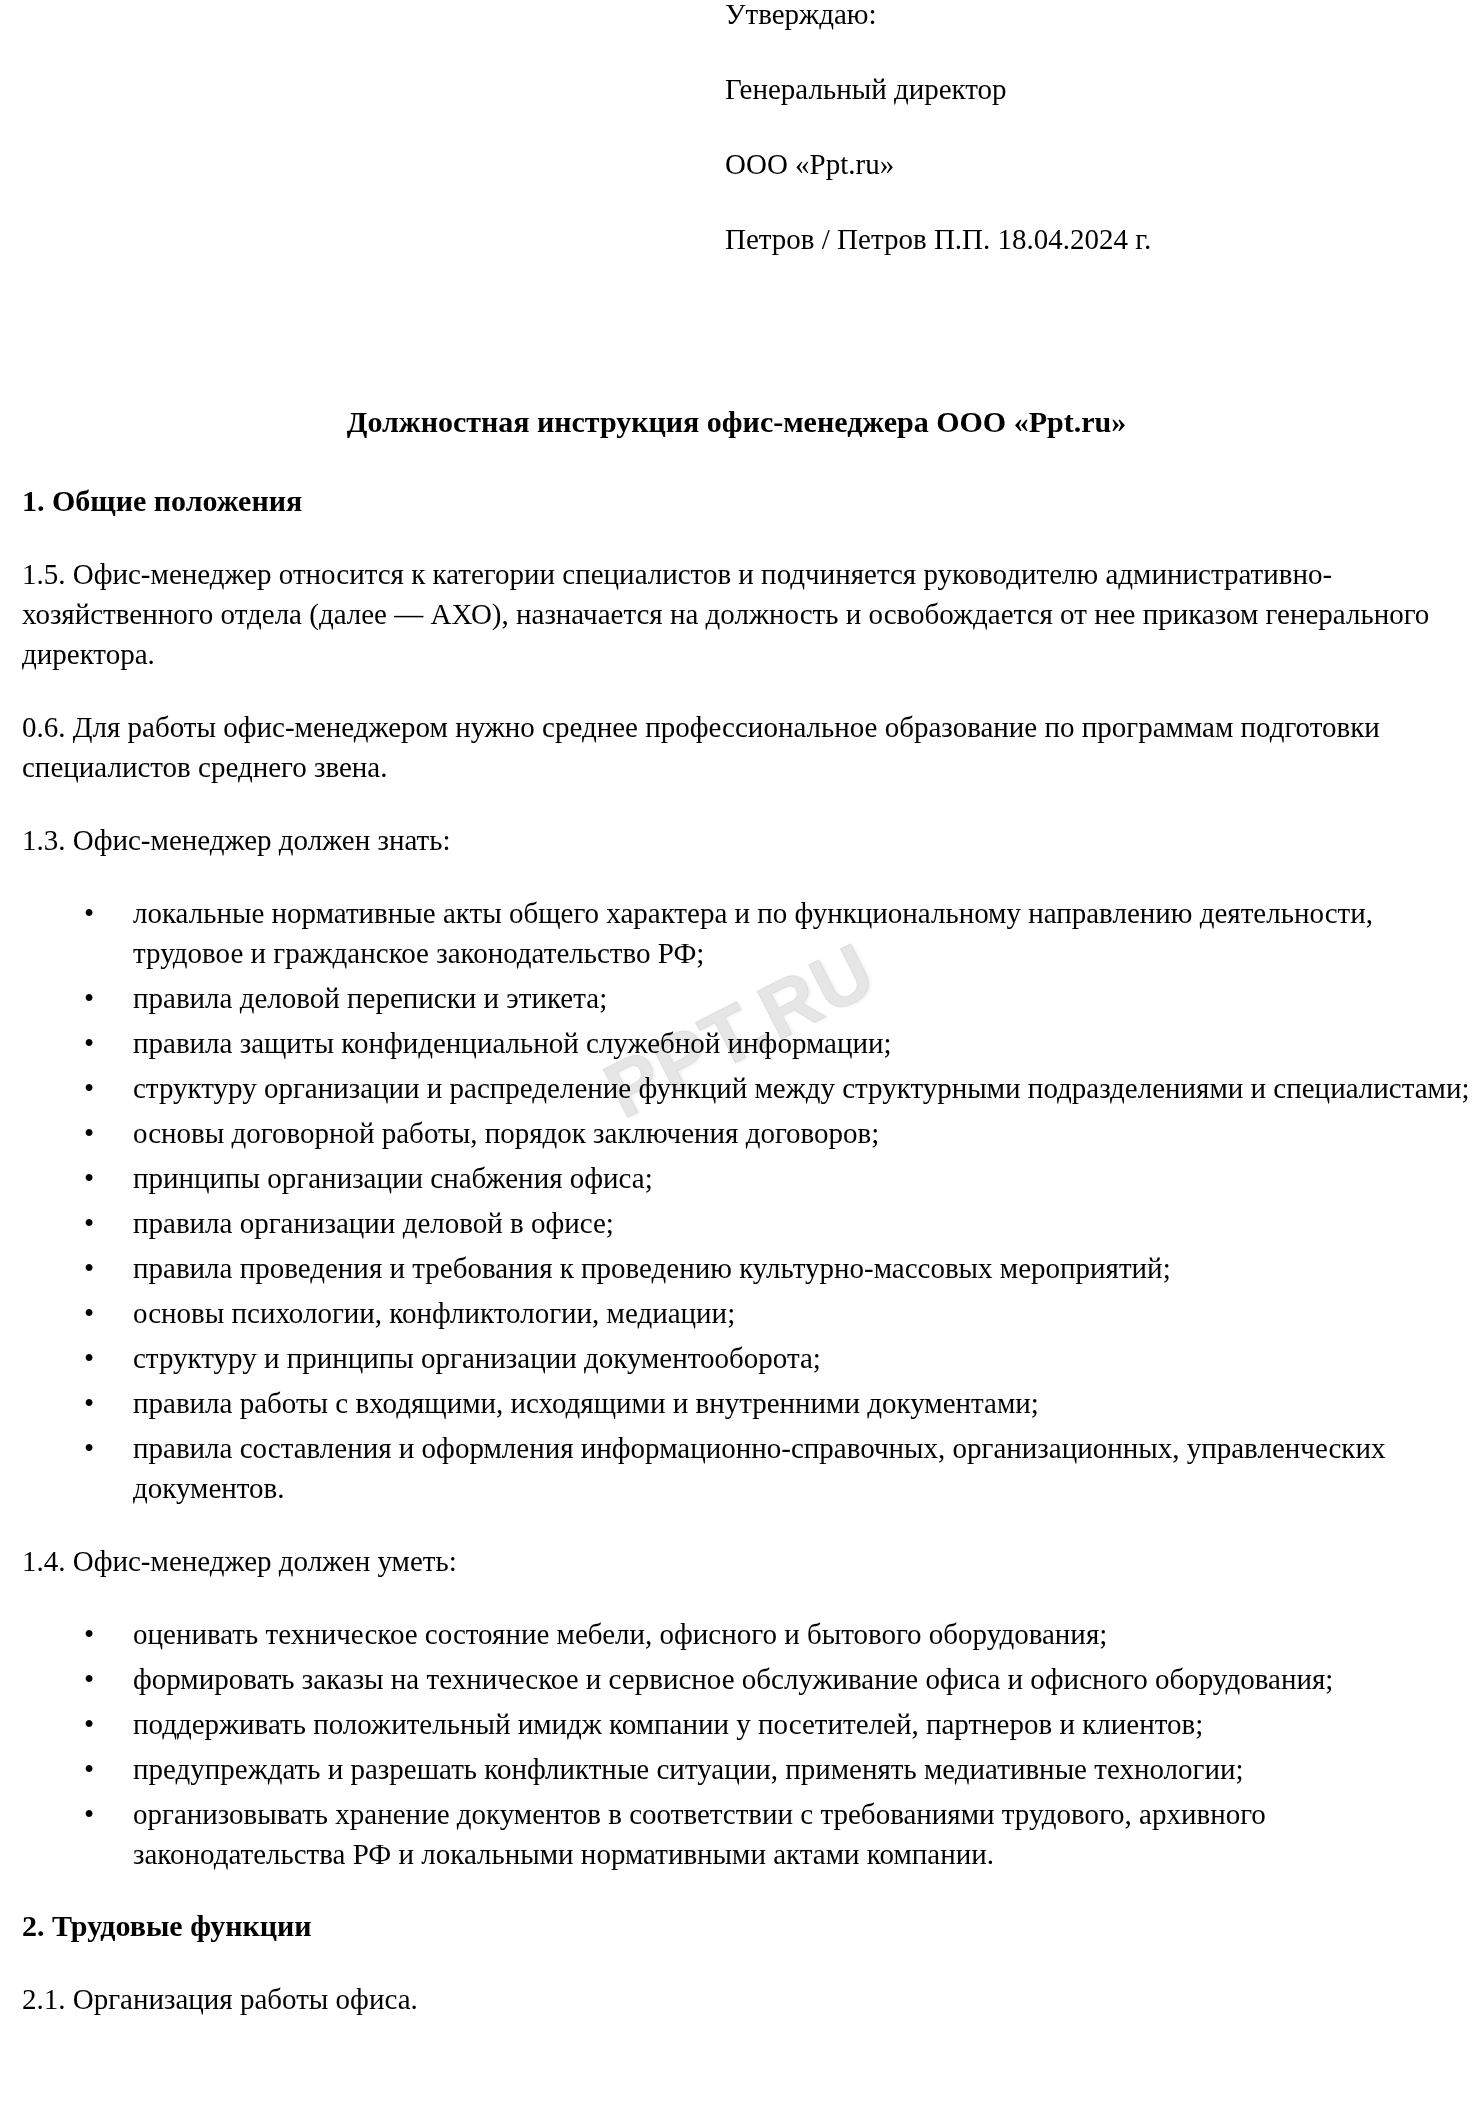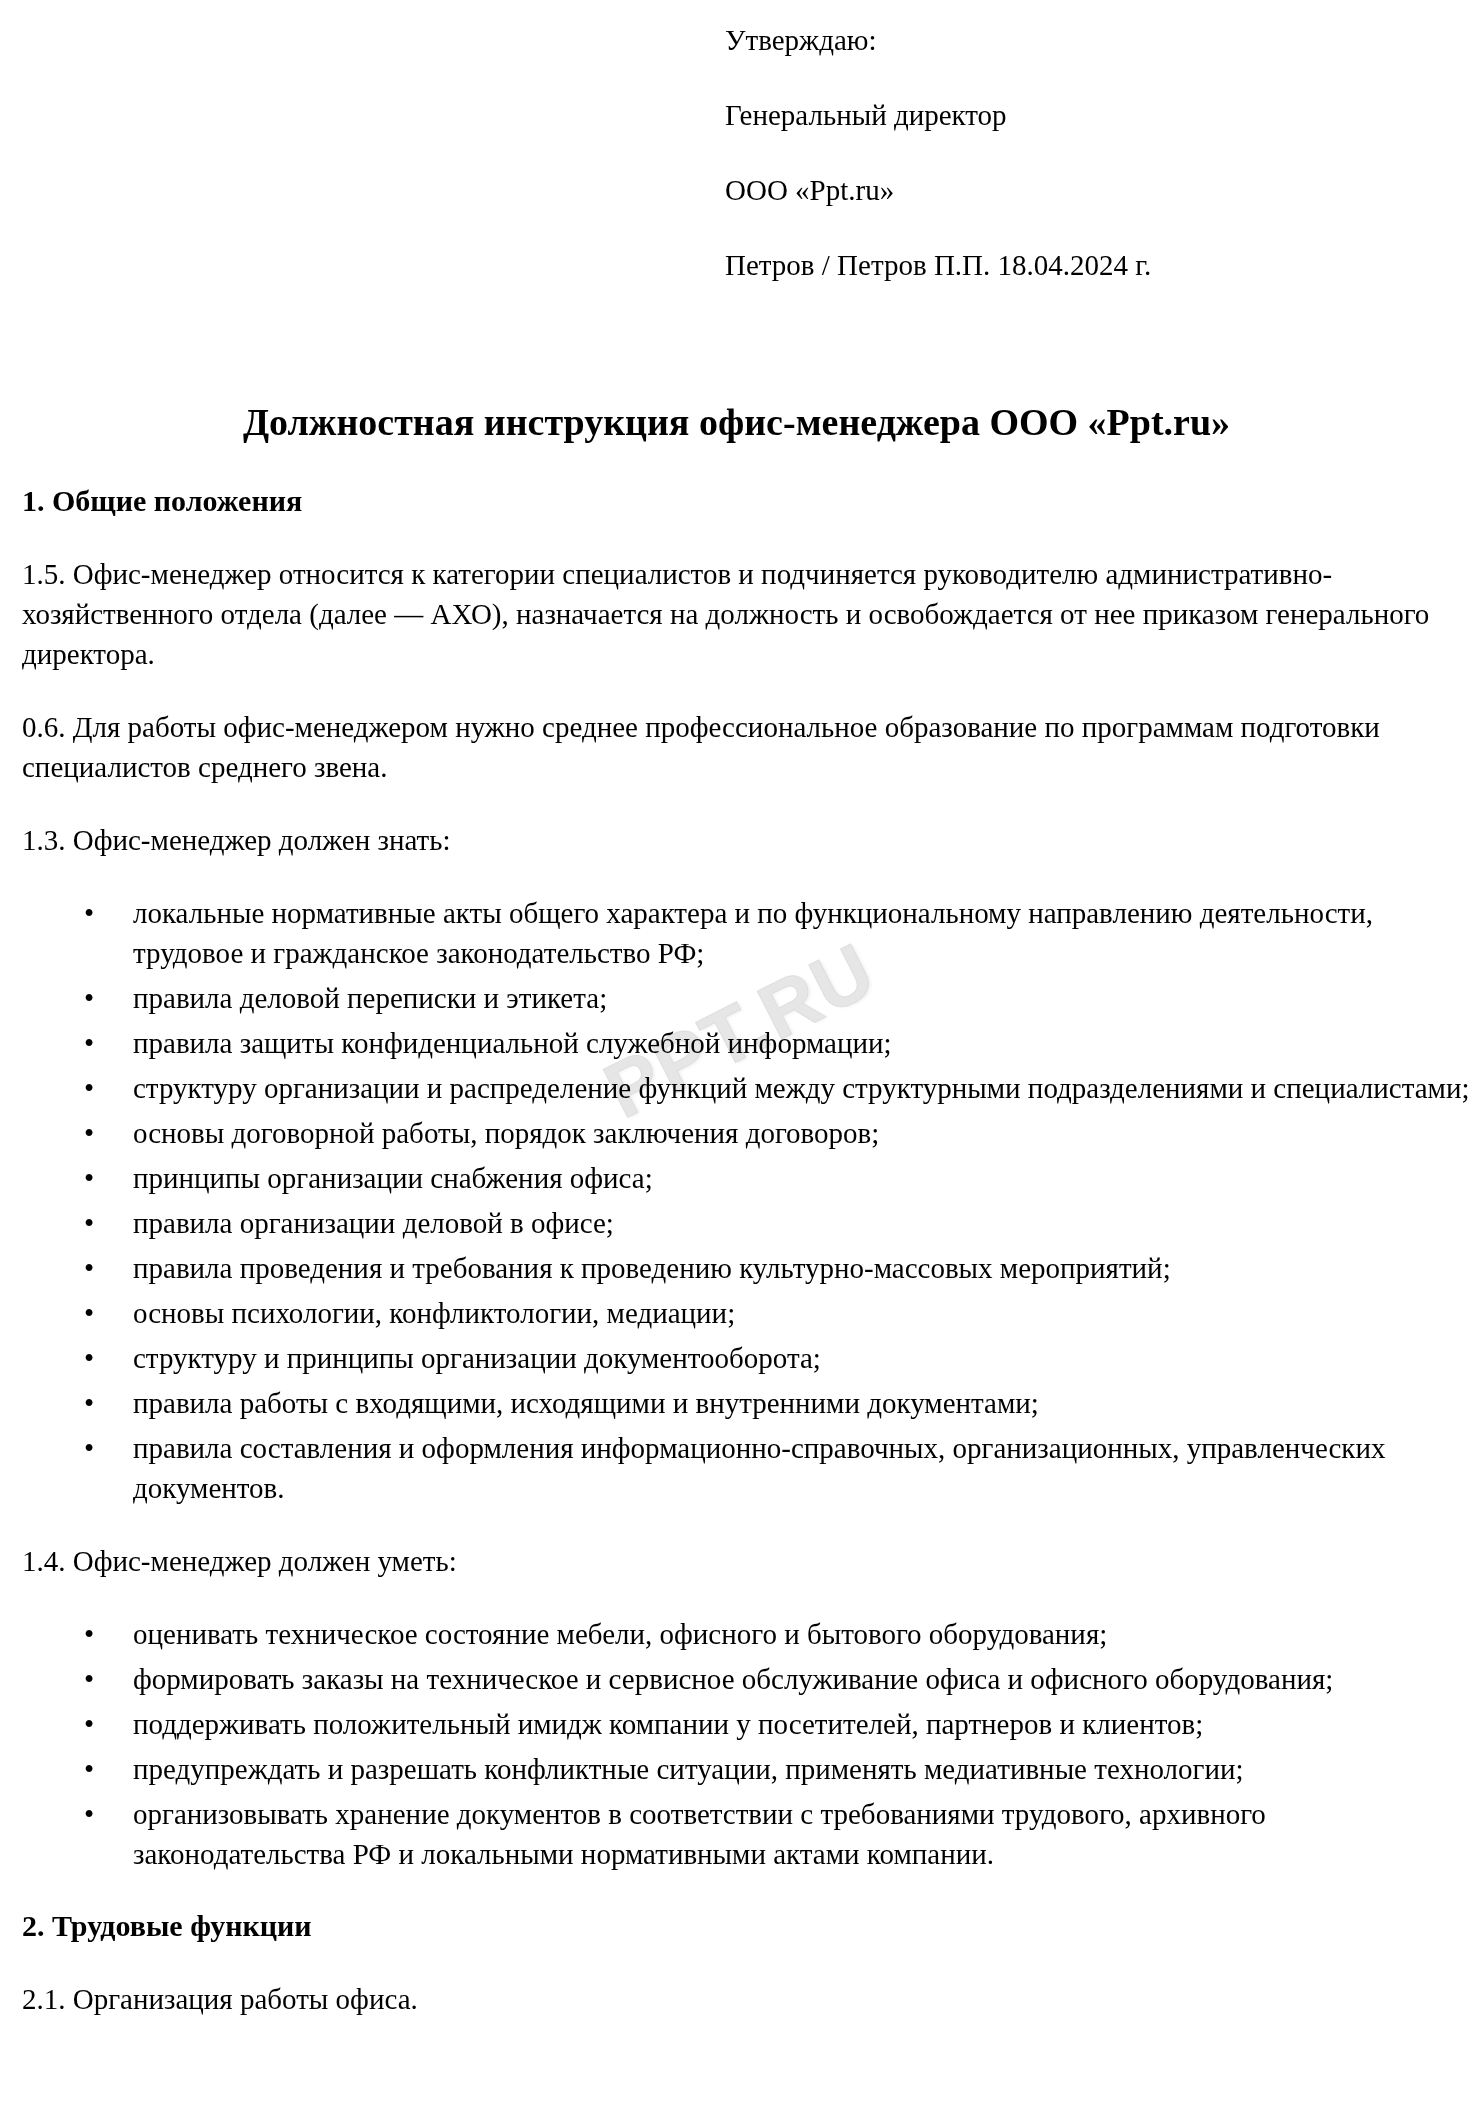--- a/index.html
+++ b/index.html
@@ -52,38 +52,38 @@
   
   .content {
     position: relative;
     z-index: 2;
     padding: 0;
   }
 
   .approval-block {
     position: absolute;
     left: 725px;
-    top: 26px;
+    top: 0;
     width: 700px;
   }
   .approval-line {
     font-size: 29px;
     line-height: 29px;
     margin: 0 0 46px 0;
     white-space: nowrap;
   }
   .approval-line:last-child { margin-bottom: 0; }
 
   .doc-title {
     position: absolute;
     left: 0;
     top: 404px;
     width: 1473px;
     text-align: center;
-    font-size: 38px;
+    font-size: 30px;
     font-weight: bold;
     line-height: 36px;
   }
 
   .body-block {
     position: absolute;
     left: 22px;
     top: 482px;
     width: 1451px;
   }

